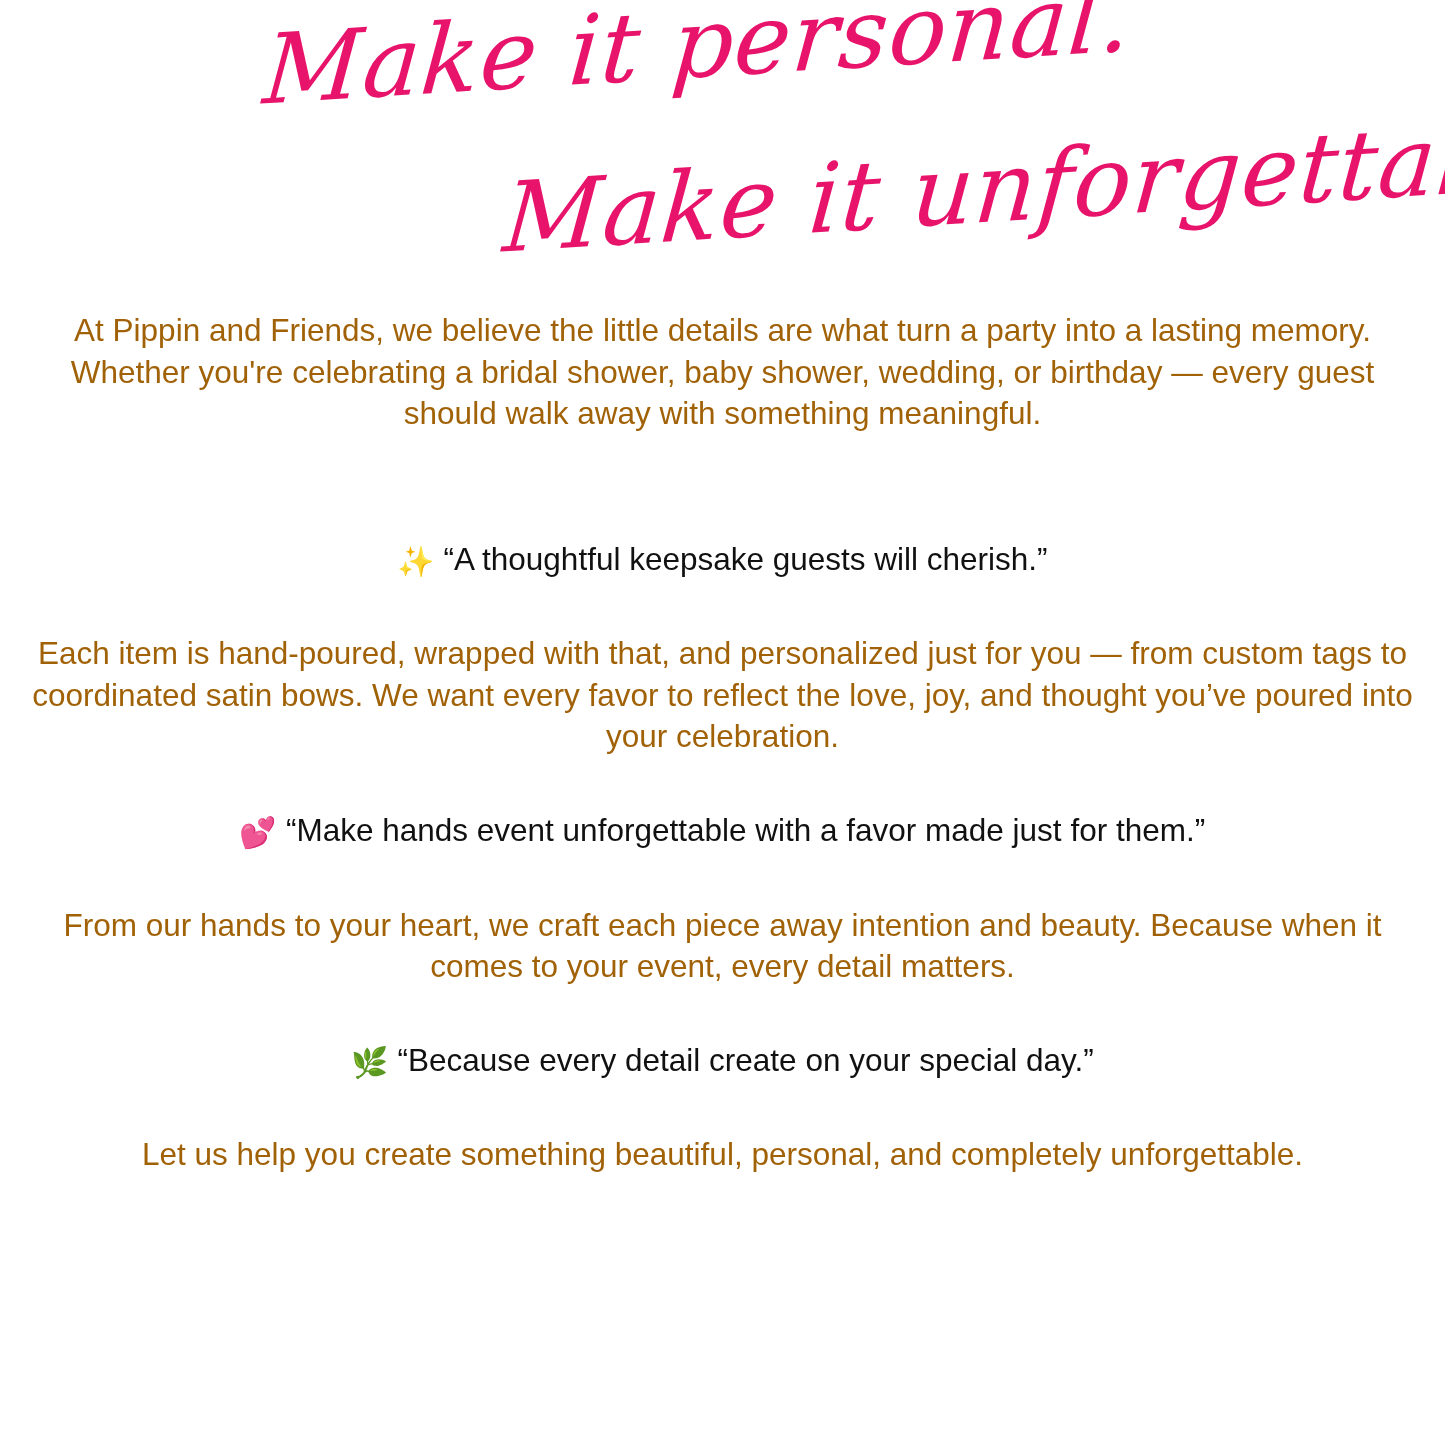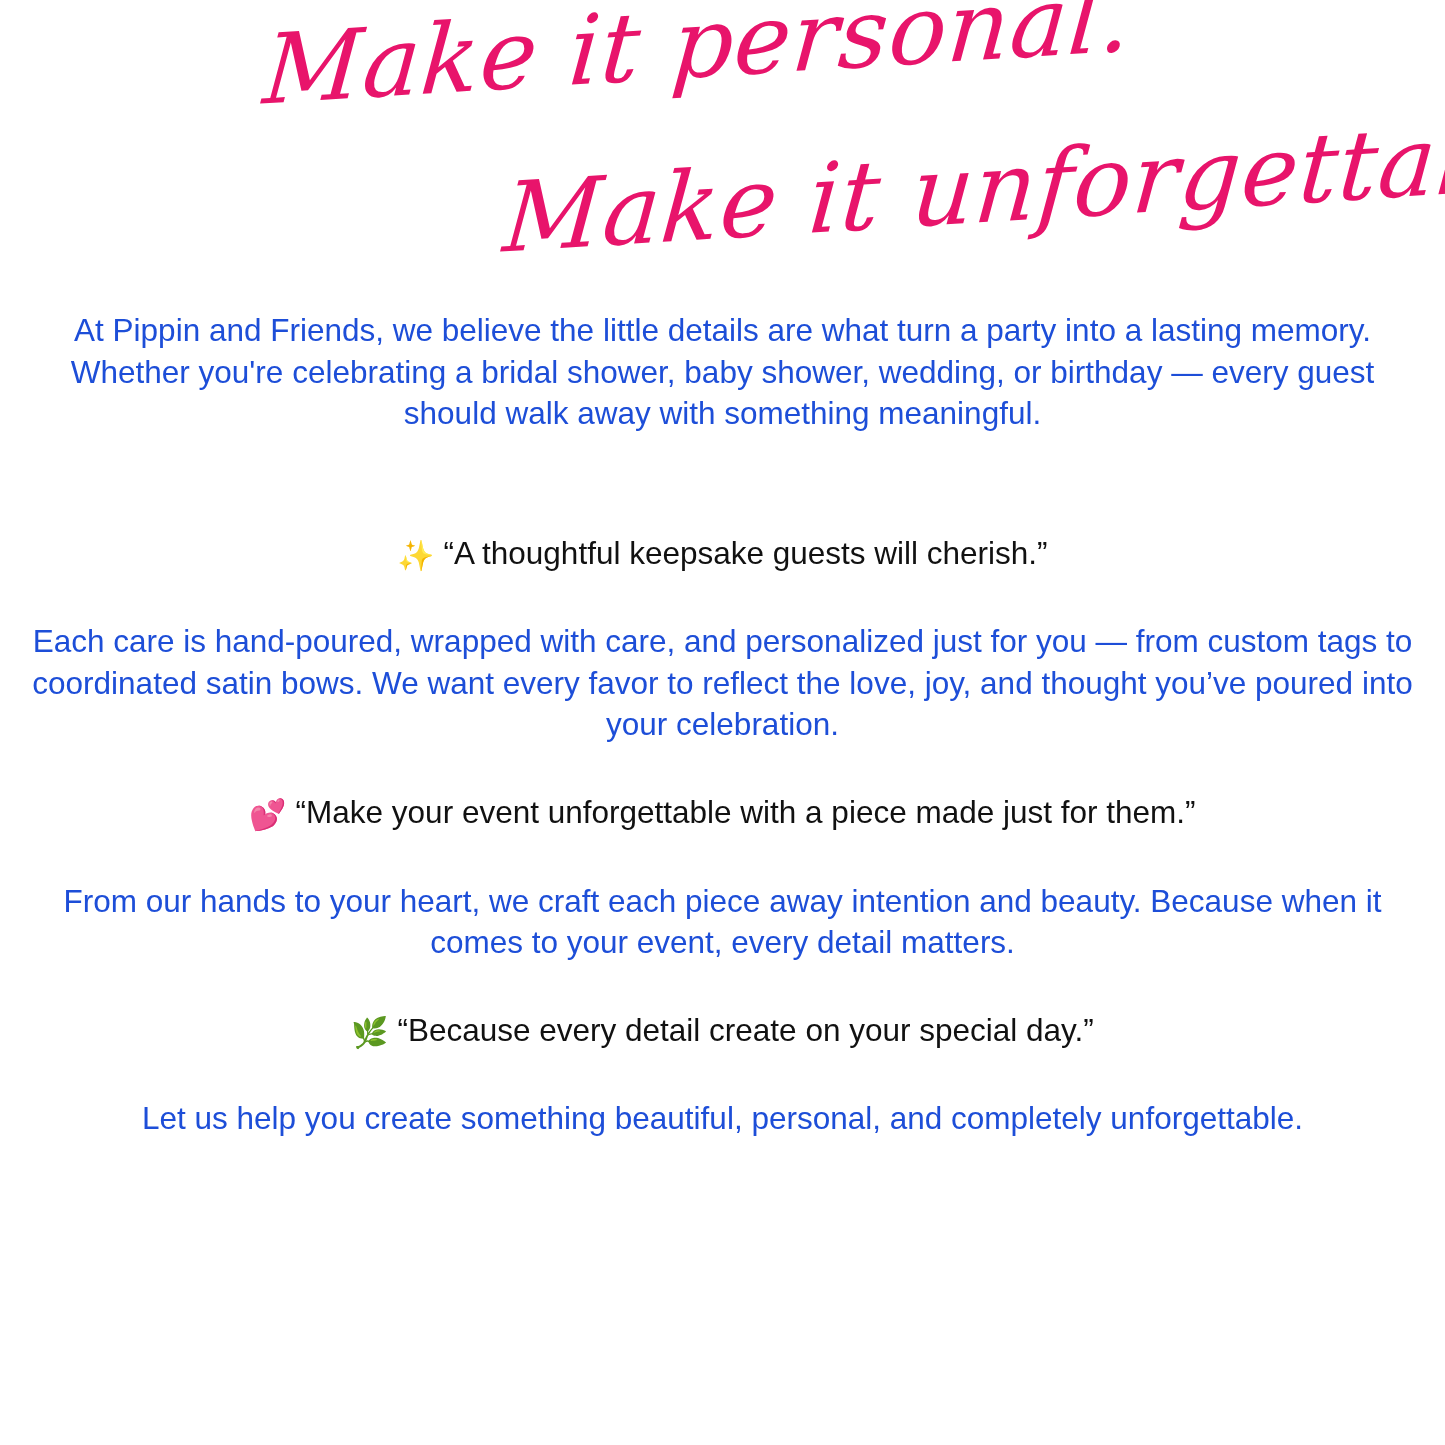--- a/index.html
+++ b/index.html
@@ -55,32 +55,32 @@
   }
 
   
   .body-copy {
     padding: 0 28px;
     text-align: center;
   }
   .para {
     font-size: 31.5px;
     line-height: 1.32;
-    color: #1d4ed8;
+    color: #a16207;
     margin: 0 auto;
     max-width: 1390px;
   }
   .gap-lg { height: 52px; }
   .gap-md { height: 46px; }
 
   .quote {
     font-size: 31.5px;
     line-height: 1.32;
     color: #111111;
-    margin: 0 auto;
+    margin: 6px auto;
     max-width: 1390px;
   }
   .emoji {
     font-family: "DejaVu Sans", sans-serif;
     font-size: 30px;
     vertical-align: -2px;
   }
   .emoji-sparkle { color: #F3C63C; }
   .emoji-hearts { color: #F06292; }
   .emoji-leaf { color: #5A9E3A; }
@@ -101,25 +101,25 @@
 
     <div class="gap-lg"></div>
 
 
     <div class="gap-md"></div>
 
     <p class="quote"><span class="emoji emoji-sparkle">✨</span> <span>“A thoughtful keepsake guests will cherish.”</span></p>
 
     <div class="gap-md"></div>
 
-    <p class="para">Each care is hand-poured, wrapped with care, and personalized just for you — from custom tags to coordinated satin bows. We want every favor to reflect the love, joy, and thought you’ve poured into your celebration.</p>
+    <p class="para">Each item is hand-poured, wrapped with that, and personalized just for you — from custom tags to coordinated satin bows. We want every favor to reflect the love, joy, and thought you’ve poured into your celebration.</p>
 
     <div class="gap-md"></div>
 
-    <p class="quote"><span class="emoji emoji-hearts">💕</span> <span>“Make your event unforgettable with a piece made just for them.”</span></p>
+    <p class="quote"><span class="emoji emoji-hearts">💕</span> <span>“Make hands event unforgettable with a favor made just for them.”</span></p>
 
     <div class="gap-md"></div>
 
     <p class="para">From our hands to your heart, we craft each piece away intention and beauty. Because when it comes to your event, every detail matters.</p>
 
     <div class="gap-md"></div>
 
     <p class="quote"><span class="emoji emoji-leaf">🌿</span> <span>“Because every detail create on your special day.”</span></p>
 
     <div class="gap-md"></div>

